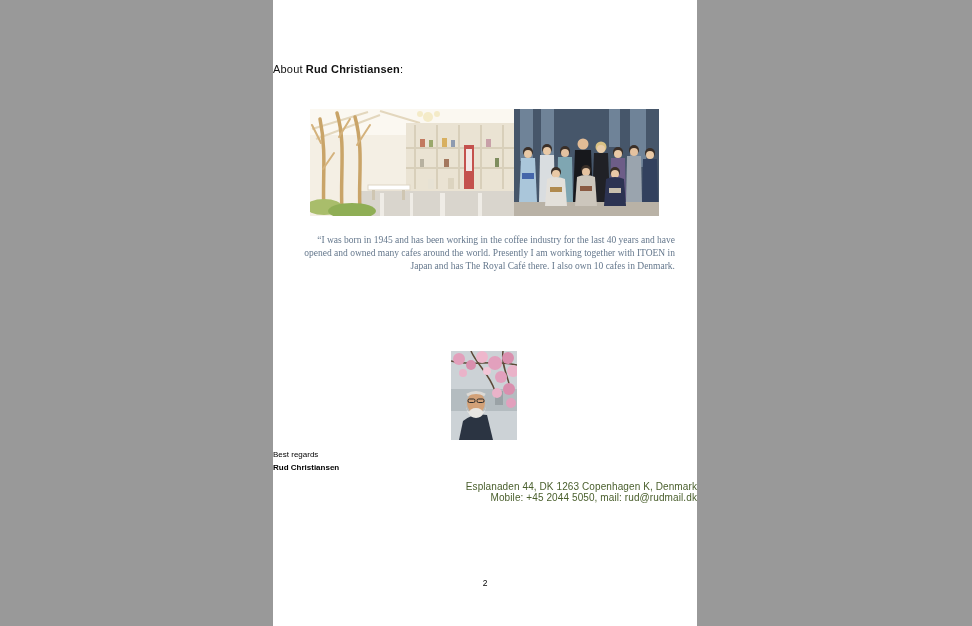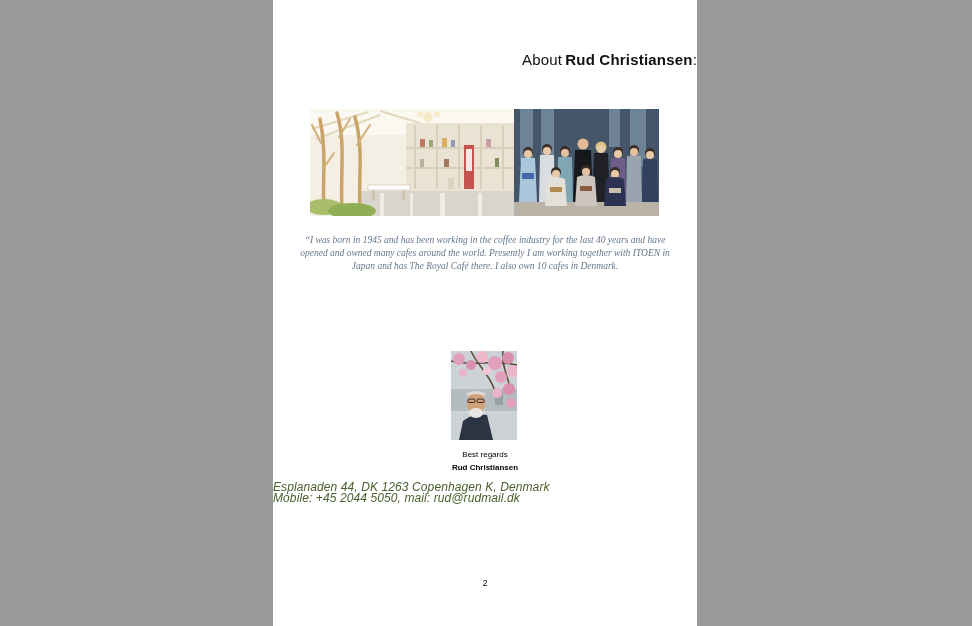--- a/index.html
+++ b/index.html
@@ -6,47 +6,47 @@
   body{
     width:972px;height:626px;position:relative;overflow:hidden;
     background:#999999;
     font-family:"Liberation Sans", sans-serif;
   }
   .page{
     position:absolute;left:273px;top:0;width:424px;height:626px;
     background:#ffffff;
   }
   .doc-title{
-    position:absolute;top:51px;left:0;width:100%;text-align:right;
-    font-size:15px;color:#111;letter-spacing:.2px;
+    position:absolute;top:63px;left:0;width:100%;text-align:left;
+    font-size:11px;color:#111;letter-spacing:.2px;
   }
   .doc-title .t-prefix{margin-right:3px;}
   .doc-title .t-name{font-weight:bold;}
   .banner{
     position:absolute;left:37px;top:109px;width:349px;height:107px;
     display:flex;overflow:hidden;
   }
   .banner svg{display:block;}
   .quote{
     position:absolute;left:22px;top:234px;width:380px;
-    text-align:center;font-family:"Liberation Serif", serif;
-    font-style:italic;font-size:9.5px;line-height:13px;color:#64778c;
+    text-align:right;font-family:"Liberation Serif", serif;
+    font-size:9.5px;line-height:13px;color:#64778c;
   }
   .quote p{margin:0 0 13px 0;}
   .portrait{
     position:absolute;left:178px;top:351px;width:66px;height:89px;overflow:hidden;
   }
   .signature{
-    position:absolute;top:448px;left:0;width:100%;text-align:center;
+    position:absolute;top:448px;left:0;width:100%;text-align:left;
     font-size:8px;line-height:13px;color:#000;
   }
   .signature .sig-name{font-weight:bold;}
   .contact{
-    position:absolute;top:482px;left:0;width:100%;text-align:left;
-    font-size:12px;line-height:10.5px;color:#4a5f2d;letter-spacing:.1px;font-style:italic;
+    position:absolute;top:482px;left:0;width:100%;text-align:right;
+    font-size:10px;line-height:10.5px;color:#4a5f2d;letter-spacing:.1px;
   }
   .page-number{
     position:absolute;top:578px;left:0;width:100%;text-align:center;
     font-size:8.5px;color:#000;
   }
 </style>
 </head>
 <body>
 
 <div class="page">

